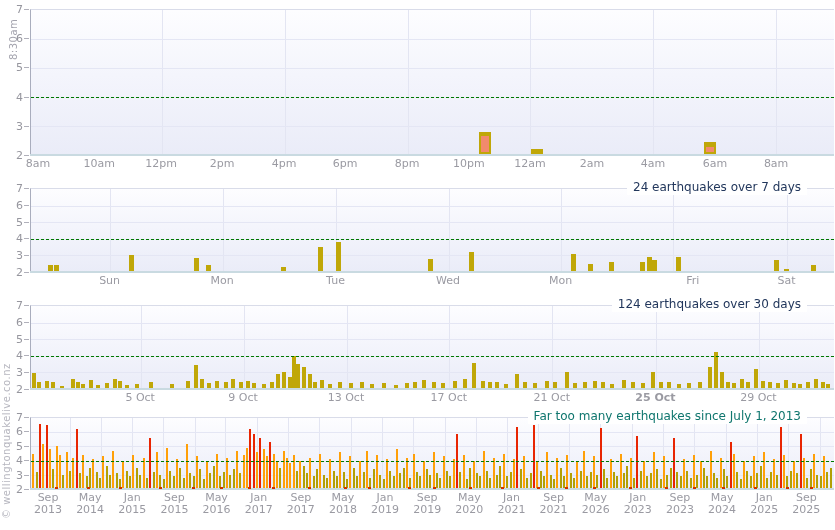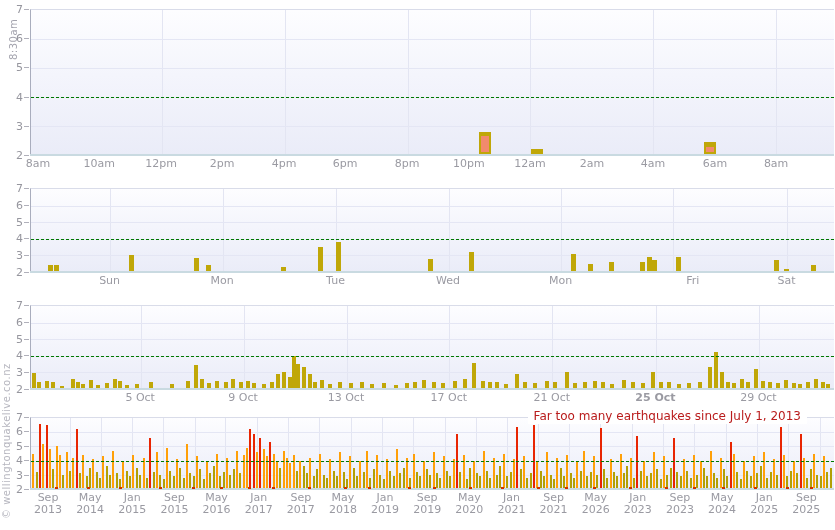--- a/index.html
+++ b/index.html
@@ -146,20 +146,21 @@
       <div class="ytick" style="top: 100%;"></div>
       <div class="xlabels">
         <div class="xlab" style="left: 9.9%;">Sun</div>
         <div class="xlab" style="left: 23.9%;">Mon</div>
         <div class="xlab" style="left: 38%;">Tue</div>
         <div class="xlab" style="left: 52%;">Wed</div>
         <div class="xlab" style="left: 66%;">Mon</div>
         <div class="xlab" style="left: 80%; padding-left: 39px;">Fri</div>
         <div class="xlab" style="left: 94.1%;">Sat</div>
       </div>
+      <div class="title" style="color: rgb(34, 55, 92);">24 earthquakes over 7 days</div>
     </div>
   <div class="panel p3">
       <div class="plot">
         <div class="vgrid" style="left: 13.7%;"></div>
         <div class="vgrid" style="left: 26.5%;"></div>
         <div class="vgrid" style="left: 39.3%;"></div>
         <div class="vgrid" style="left: 52.1%;"></div>
         <div class="vgrid" style="left: 64.9%;"></div>
         <div class="vgrid" style="left: 77.8%;"></div>
         <div class="vgrid" style="left: 90.6%;"></div>
@@ -279,20 +280,21 @@
       <div class="ytick" style="top: 100%;"></div>
       <div class="xlabels">
         <div class="xlab" style="left: 13.7%;">5 Oct</div>
         <div class="xlab" style="left: 26.5%;">9 Oct</div>
         <div class="xlab" style="left: 39.3%;">13 Oct</div>
         <div class="xlab" style="left: 52.1%;">17 Oct</div>
         <div class="xlab" style="left: 64.9%;">21 Oct</div>
         <div class="xlab" style="left: 77.8%; font-weight: bold;">25 Oct</div>
         <div class="xlab" style="left: 90.6%;">29 Oct</div>
       </div>
+      <div class="title" style="color: rgb(34, 55, 92);">124 earthquakes over 30 days</div>
     </div>
   <div class="panel p4">
       <div class="plot">
         <div class="vgrid" style="left: 4.8%;"></div>
         <div class="vgrid" style="left: 8.7%;"></div>
         <div class="vgrid" style="left: 12.6%;"></div>
         <div class="vgrid" style="left: 16.5%;"></div>
         <div class="vgrid" style="left: 20.4%;"></div>
         <div class="vgrid" style="left: 24.2%;"></div>
         <div class="vgrid" style="left: 28.1%;"></div>
@@ -669,15 +671,15 @@
         </div>
         <div class="xlab" style="left: 91.32%;">
           <div>Jan</div>
           <div>2025</div>
         </div>
         <div class="xlab" style="left: 96.56%;">
           <div>Sep</div>
           <div>2025</div>
         </div>
       </div>
-      <div class="title" style="color: #b91c1c;">Far too many earthquakes since July 1, 2013</div>
+      <div class="title" style="color: #0f766e;">Far too many earthquakes since July 1, 2013</div>
     </div>
 </div>
 
 </body></html>

